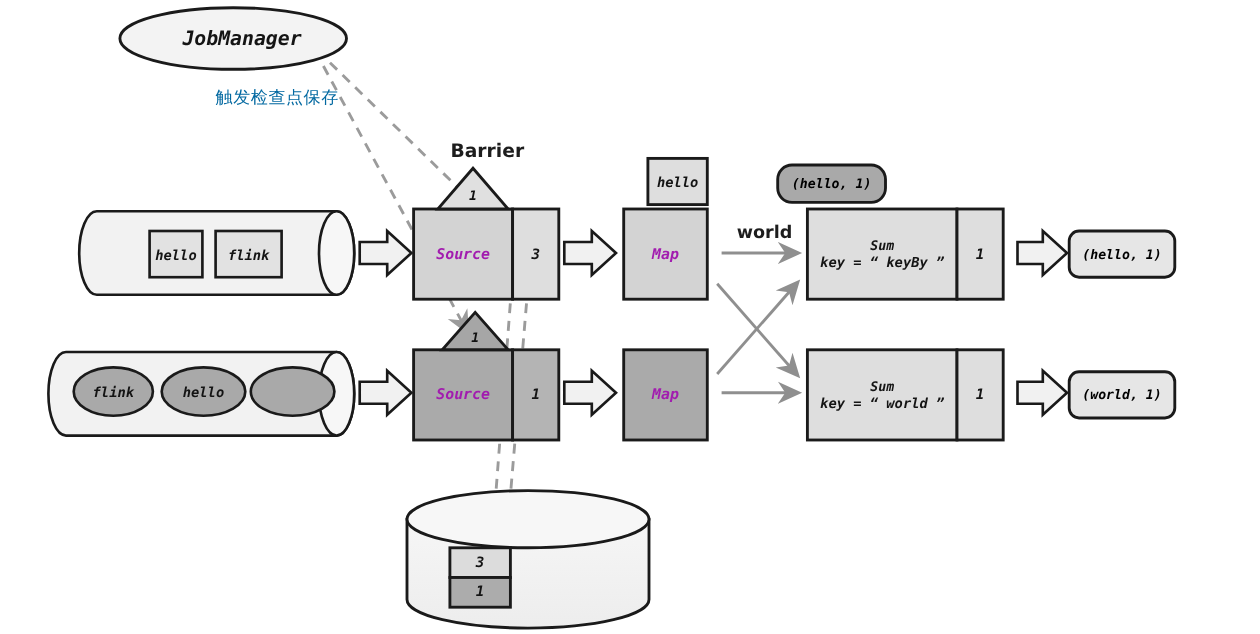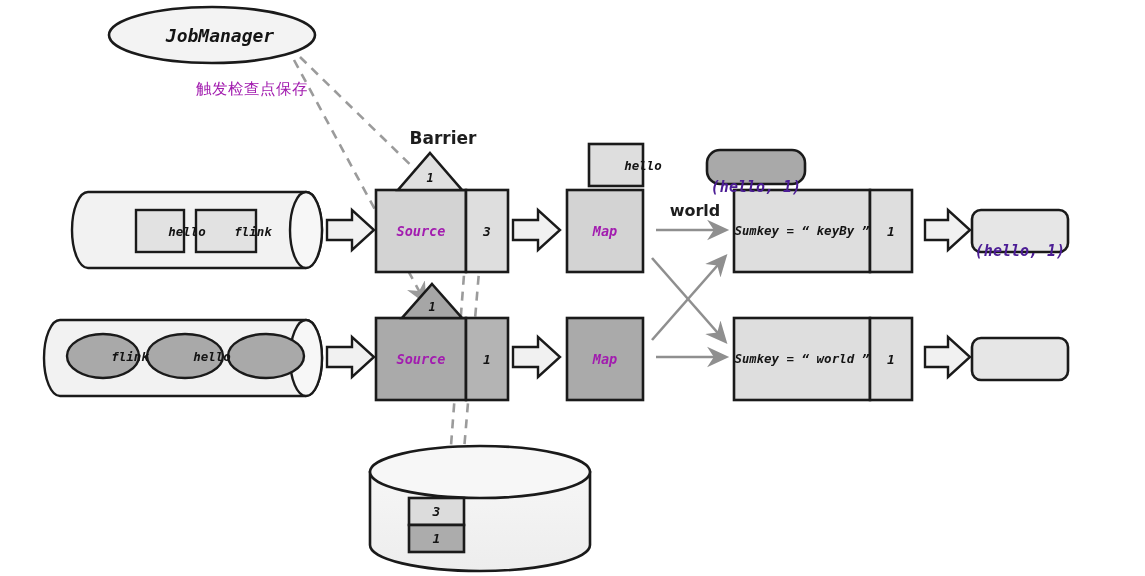--- a/index.html
+++ b/index.html
@@ -24,21 +24,21 @@
     height: 576px;
   }
   .mono {
     font-family: "DejaVu Sans Mono", monospace;
     font-style: italic;
     font-weight: bold;
   }
   .han {
     font-family: "DejaVu Sans", sans-serif;
     font-weight: 400;
-    color: #a21caf;
+    color: #0369a1;
   }
   .lbl-plain {
     font-family: "DejaVu Sans", sans-serif;
     color: #1d1d1d;
     font-weight: bold;
   }
   .abs { position: absolute; }
   .ctr {
     display: flex;
     align-items: center;
@@ -61,27 +61,27 @@
   .t-keyby {
     left: 655px; top: 200px; width: 80px; height: 20px;
     font-size: 16px;
   }
   .t-storage {
     left: 238px; top: 512px; width: 120px; height: 24px;
     font-size: 16.5px; letter-spacing: 0.5px;
   }
   .t-barrier-num { font-size: 12px; color: #111; }
   .t-box { font-size: 13.5px; color: #a21caf; }
-  .t-box-sm { font-size: 12.5px; color: #141414; padding-left: 27px; }
+  .t-box-sm { font-size: 12.5px; color: #141414; }
   .t-sum-title { font-size: 12px; color: #141414; }
   .t-sum-key { font-size: 12.5px; color: #141414; }
-  .t-tuple { font-size: 15px; color: #4c1d95; margin-top: 20px; }
+  .t-tuple { font-size: 12px; color: #000000; }
   .t-state { font-size: 13px; color: #141414; }
   .sum-stack {
-    flex-direction: row;
+    flex-direction: column;
     line-height: 1.25;
   }
 </style>
 </head>
 <body>
 
 <div id="stage">
 
   <svg id="svg-layer" viewBox="0 0 1145 576">
     <defs>
@@ -267,17 +267,18 @@
   </div>
   <div class="abs ctr mono t-state" style="left:870px; top:190px; width:42px; height:82px;">1</div>
 
   <div class="abs ctr sum-stack" style="left:734px; top:318px; width:136px; height:82px;">
     <span class="mono t-sum-title">Sum</span>
     <span class="mono t-sum-key">key = “ world ”</span>
   </div>
   <div class="abs ctr mono t-state" style="left:870px; top:318px; width:42px; height:82px;">1</div>
 
   <div class="abs ctr mono t-tuple" style="left:972px; top:210px; width:96px; height:42px;">(hello, 1)</div>
+  <div class="abs ctr mono t-tuple" style="left:972px; top:338px; width:96px; height:42px;">(world, 1)</div>
 
   <div class="abs ctr mono t-state" style="left:409px; top:498px; width:55px; height:27px;">3</div>
   <div class="abs ctr mono t-state" style="left:409px; top:525px; width:55px; height:27px;">1</div>
 
 </div>
 
 </body></html>

